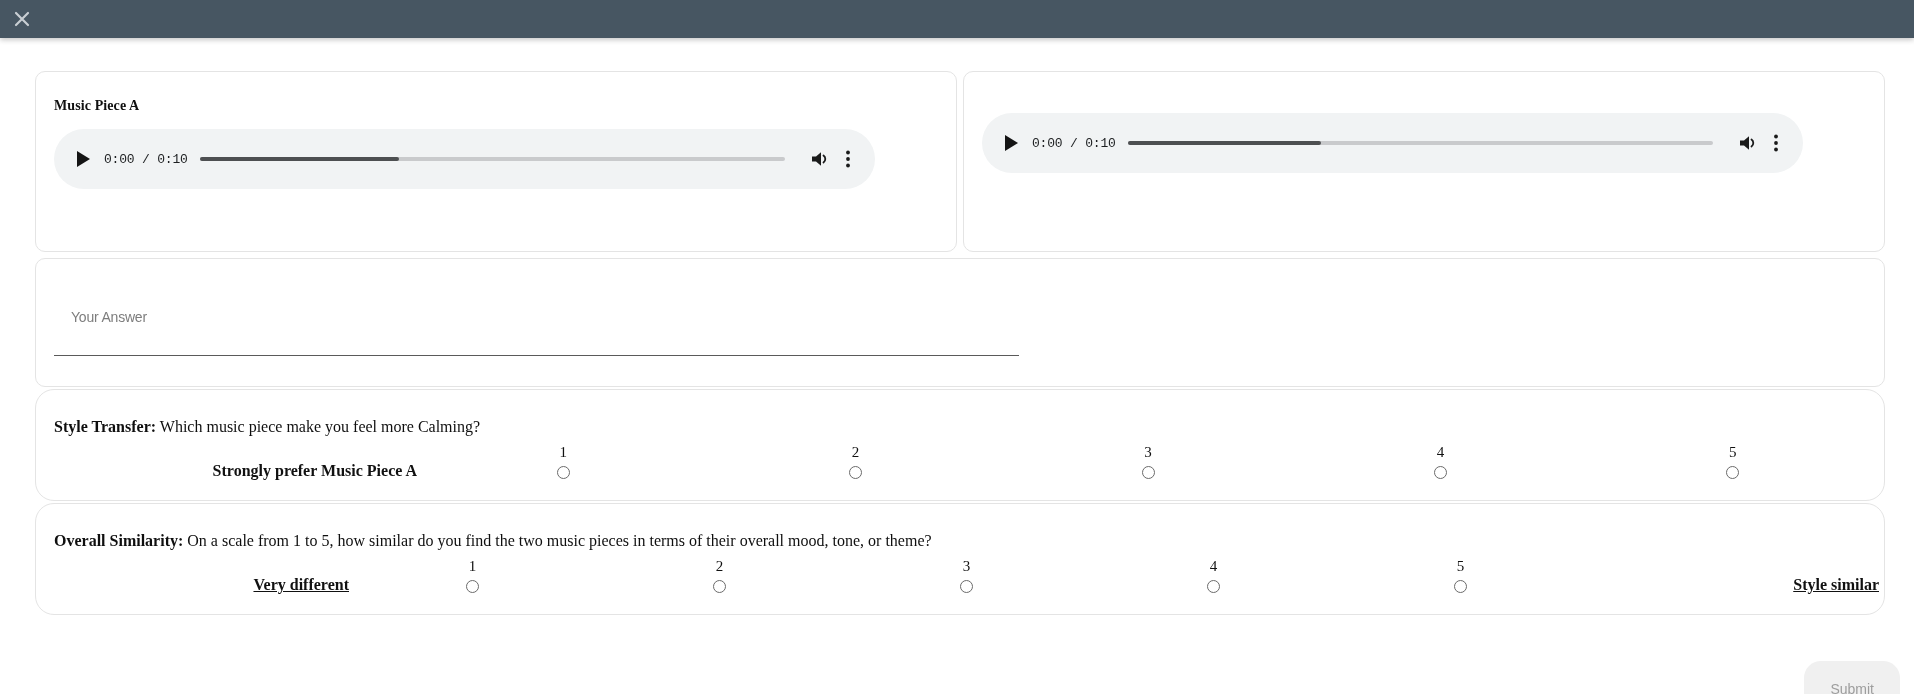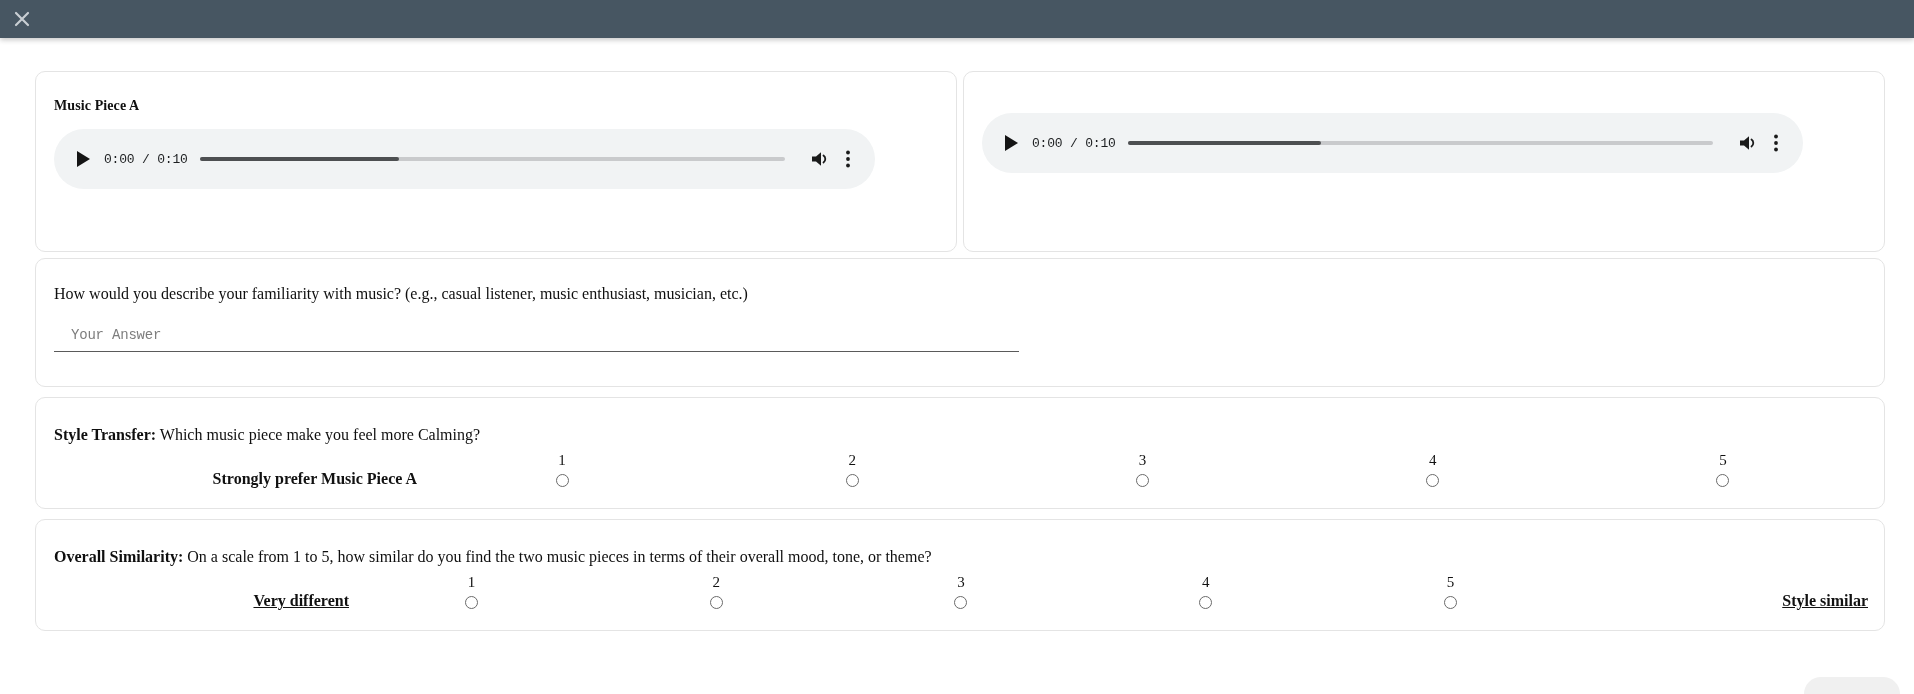--- a/index.html
+++ b/index.html
@@ -66,27 +66,27 @@
   }
   .vol-btn{margin-right:16px;}
   
   .question-card{margin:6px 29px 0 35px;height:129px;padding:26px 18px 0 18px;}
   .q-text{font-size:16px;color:#0f0f0f;}
   .answer-input{
     display:block;margin-top:14px;
     width:942px;max-width:95%;
     border:none;border-bottom:1.5px solid #5a5a5a;
     background:transparent;outline:none;
-    font-family:Liberation Mono, monospace;
+    font-family:Liberation Sans, sans-serif;
     font-size:14px;color:#333;
-    padding:10px 6px 8px 17px;
+    padding:10px 6px 30px 17px;
     letter-spacing:-0.2px;
   }
   .answer-input::placeholder{color:#7d7d7d;opacity:1;}
-  .scale-card{margin:10px 29px 0 35px;height:112px;padding:28px 16px 0 18px;}
+  .scale-card{margin:2px 29px 0 35px;height:112px;padding:28px 5px 0 18px;border-radius:19px;}
   .scale-row{display:flex;align-items:flex-end;margin-top:8px;}
   .side{
     flex:0 0 363px;text-align:right;
     font-weight:bold;font-size:16px;line-height:17px;
   }
   .scale-row.narrow .side{flex-basis:295px;text-decoration:underline;}
   .opts{flex:1;display:flex;}
   .opt{
     flex:1;display:flex;flex-direction:column;align-items:center;
     gap:5px;cursor:pointer;
@@ -172,21 +172,20 @@
             <circle cx="3" cy="9" r="1.9" fill="#1a1a1a"></circle>
             <circle cx="3" cy="15.5" r="1.9" fill="#1a1a1a"></circle>
           </svg>
         </button>
       </div>
     </div>
 
   </div>
 
   <div class="card question-card">
-    <div class="q-text">How would you describe your familiarity with music? (e.g., casual listener, music enthusiast, musician, etc.)</div>
     <input class="answer-input" type="text" placeholder="Your Answer" style="">
   </div>
 
   <div class="card scale-card">
     <div class="q-text">
       <b>Style Transfer:</b>
       <span>Which music piece make you feel more Calming?</span>
     </div>
     <div class="scale-row">
       <div class="side">Strongly prefer Music Piece A</div>

